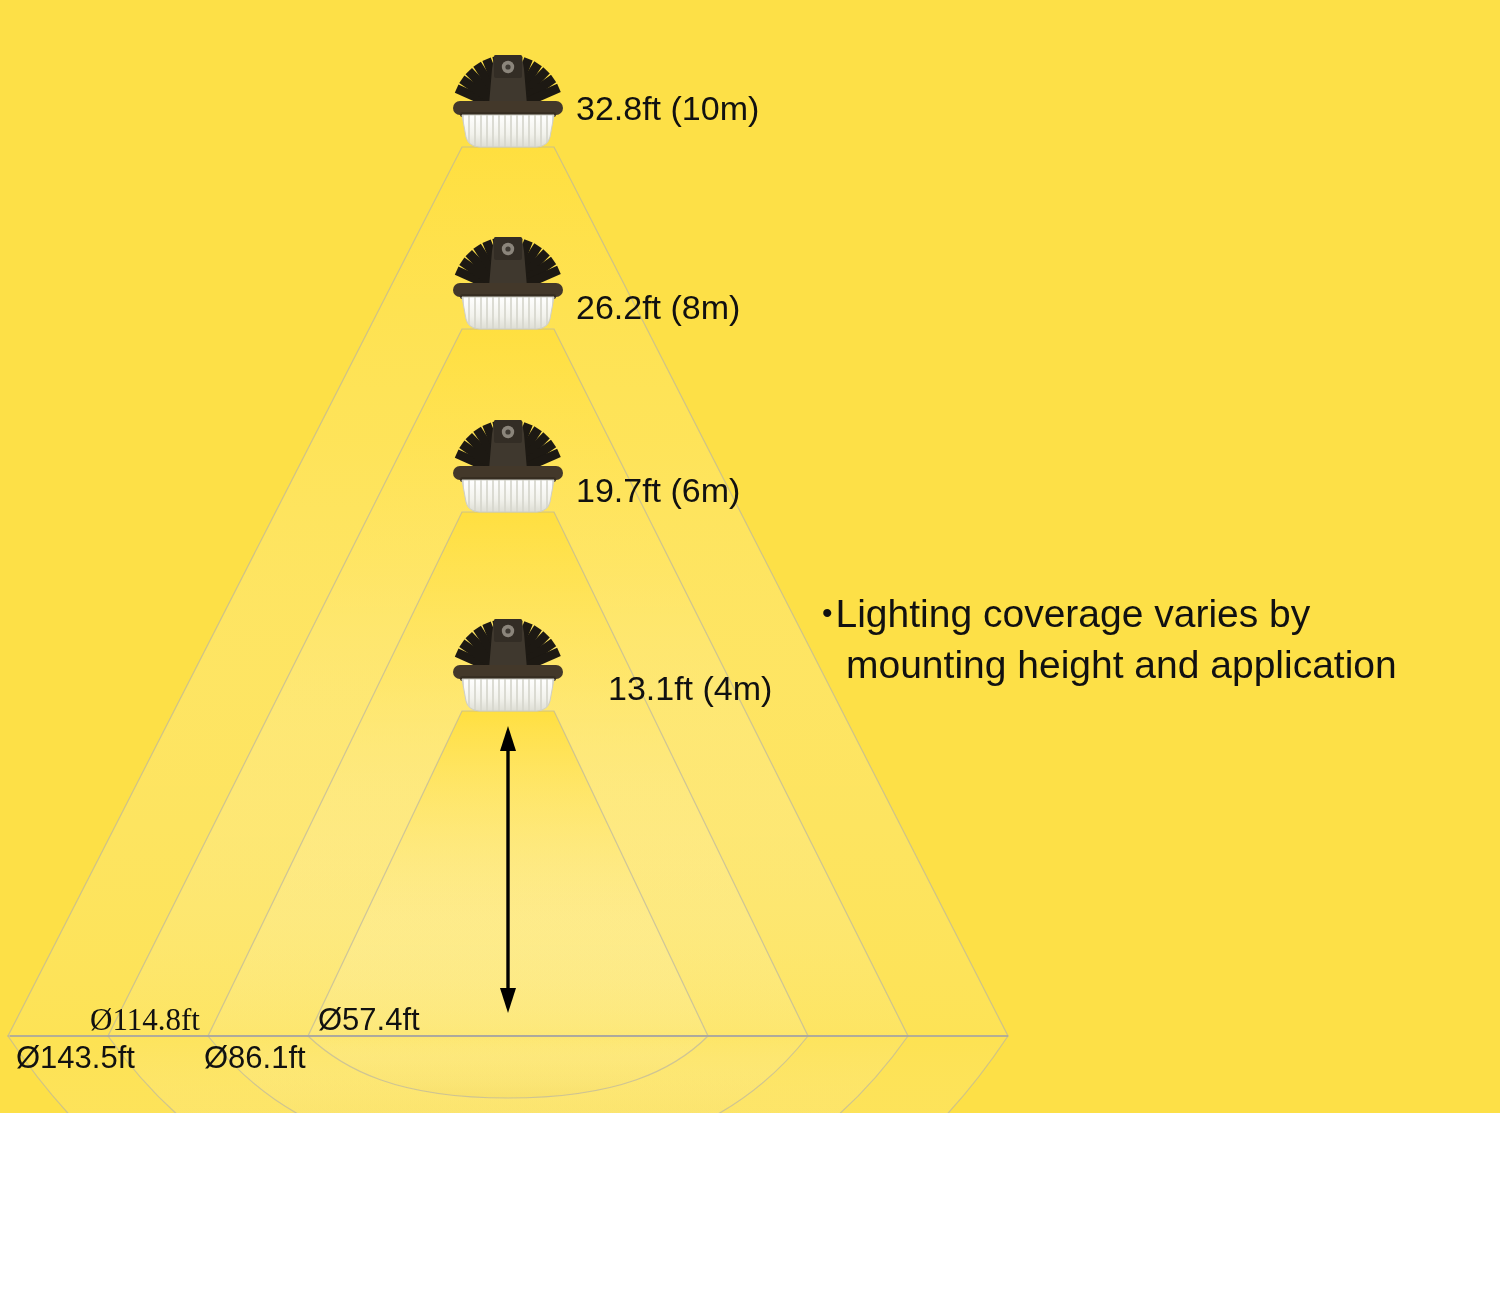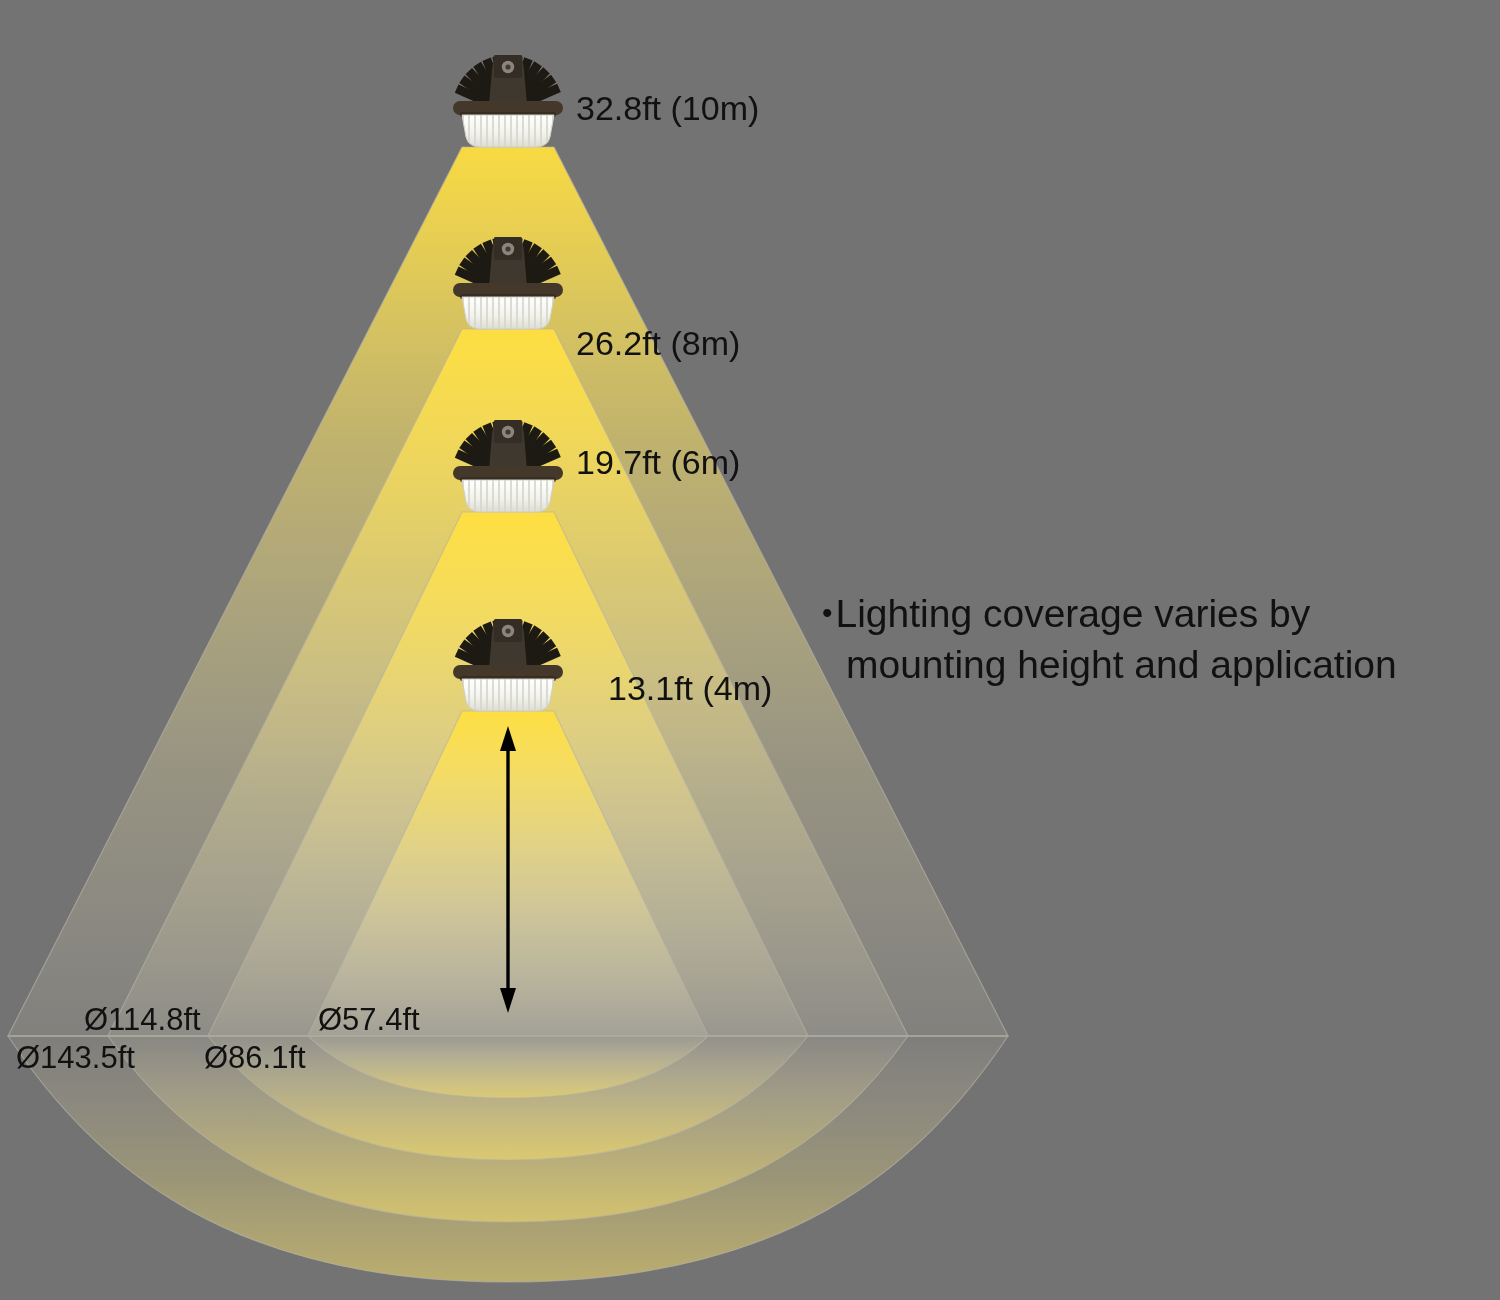--- a/index.html
+++ b/index.html
@@ -4,22 +4,22 @@
 <style>
   html, body {
     margin: 0;
     padding: 0;
     background: #ffffff;
     font-family: "Liberation Sans", sans-serif;
   }
   .stage {
     position: relative;
     width: 1500px;
-    height: 1300px;
-    background: #737373;
+    height: 1113px;
+    background: #fde047;
     overflow: hidden;
   }
   .stage svg.diagram {
     position: absolute;
     left: 0;
     top: 0;
   }
   .label {
     position: absolute;
     color: #111111;
@@ -118,25 +118,25 @@
       <polygon points="508,1013 500,988 516,988" fill="#000000"></polygon>
     </g>
 
     <use href="#fixture" transform="translate(448,53)"></use>
     <use href="#fixture" transform="translate(448,235)"></use>
     <use href="#fixture" transform="translate(448,418)"></use>
     <use href="#fixture" transform="translate(448,617)"></use>
   </svg>
 
   <div class="label h-label" style="left:576px; top:90px;">32.8ft (10m)</div>
-  <div class="label h-label" style="left:576px; top:289px;margin-top:36px;">26.2ft (8m)</div>
-  <div class="label h-label" style="left:576px; top:444px;">19.7ft (6m)</div>
+  <div class="label h-label" style="left:576px; top:289px;">26.2ft (8m)</div>
+  <div class="label h-label" style="left:576px; top:472px;">19.7ft (6m)</div>
   <div class="label h-label" style="left:576px; top:670px;margin-left:32px;">13.1ft (4m)</div>
 
-  <div class="label d-label" style="left:84px; top:1003px;">Ø114.8ft</div>
+  <div class="label d-label" style="left:90px; top:1003px;font-family:Liberation Serif, serif;">Ø114.8ft</div>
   <div class="label d-label" style="left:318px; top:1003px;">Ø57.4ft</div>
   <div class="label d-label" style="left:4px; top:1041px;margin-left:12px;">Ø143.5ft</div>
   <div class="label d-label" style="left:204px; top:1041px;">Ø86.1ft</div>
 
 
   <div class="label note" style="left:846px; top:644px;">mounting height and application</div>
   <div class="label note" style="left:822px; top:593px;">
     <span class="marker">•</span><span>Lighting coverage varies by</span>
   </div>
 

